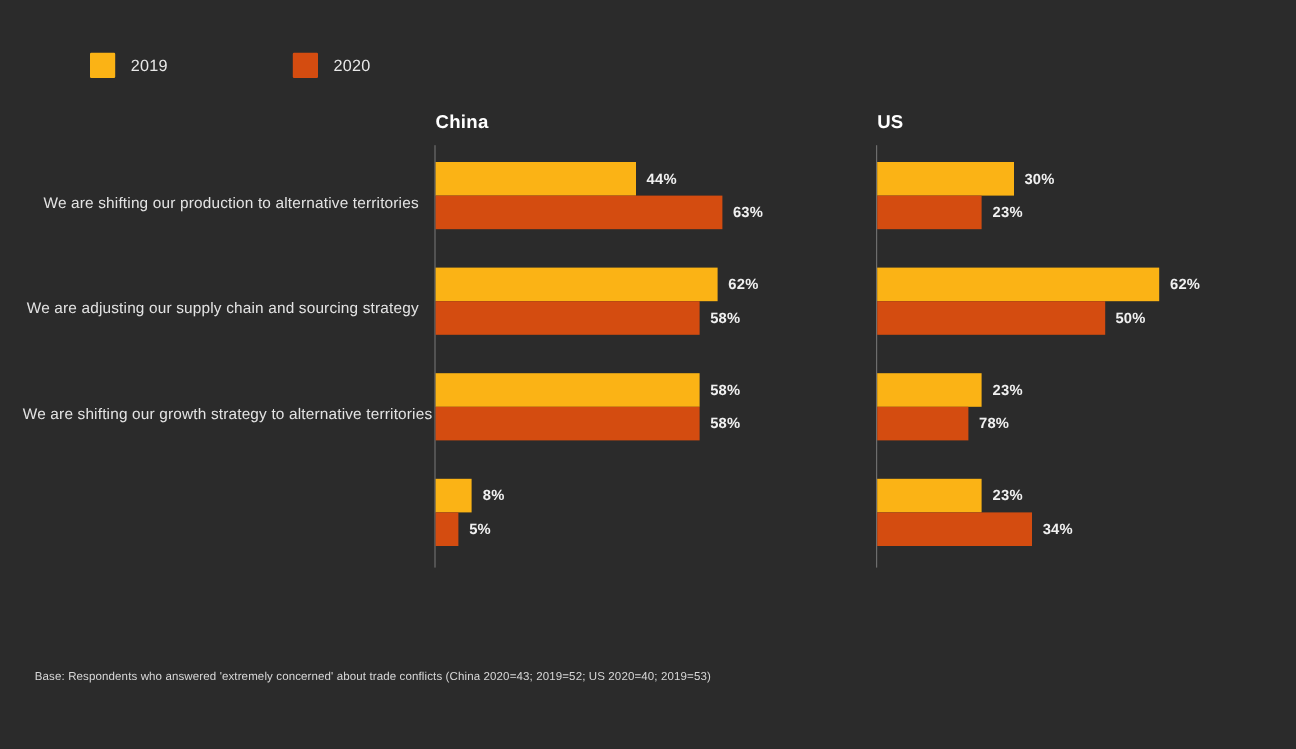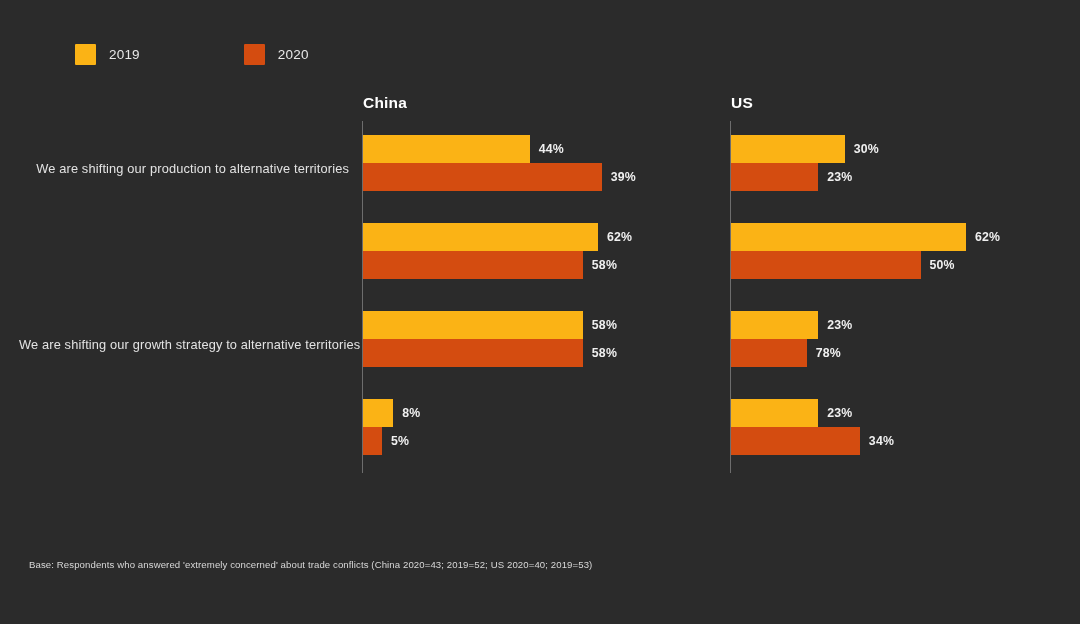--- a/index.html
+++ b/index.html
@@ -134,20 +134,21 @@
     </div>
   </div>
 
   <div class="col-header" id="col-header-china">China</div>
   <div class="col-header" id="col-header-us">US</div>
 
   <div class="axis-line" id="axis-line-china"></div>
   <div class="axis-line" id="axis-line-us"></div>
 
   <div class="cat-label" style="top:161px;">We are shifting our production to alternative territories</div>
+  <div class="cat-label" style="top:249px;">We are adjusting our supply chain and sourcing strategy</div>
   <div class="cat-label" style="top:337px;text-align:right;">We are shifting our growth strategy to alternative territories</div>
 
   <div id="bars-layer">
       <div class="bar-row" style="left: 363px; top: 135px; width: 174px;">
         <div class="bar" style="width: 166.76px; background: rgb(251, 179, 21);"></div>
         <span class="bar-value" style="left: 175.76px;">44%</span>
       </div>
       <div class="bar-row" style="left: 363px; top: 223px; width: 234.98px;">
         <div class="bar" style="width: 234.98px; background: rgb(251, 179, 21);"></div>
         <span class="bar-value" style="left: 243.98px;">62%</span>
@@ -155,21 +156,21 @@
       <div class="bar-row" style="left: 363px; top: 311px; width: 219.82px;">
         <div class="bar" style="width: 219.82px; background: rgb(251, 179, 21);"></div>
         <span class="bar-value" style="left: 228.82px;">58%</span>
       </div>
       <div class="bar-row" style="left: 363px; top: 399px; width: 30.32px;">
         <div class="bar" style="width: 30.32px; background: rgb(251, 179, 21);"></div>
         <span class="bar-value" style="left: 39.32px;">8%</span>
       </div>
       <div class="bar-row" style="left: 363px; top: 163px; width: 238.77px;">
         <div class="bar" style="width: 238.77px; background: rgb(212, 76, 16);"></div>
-        <span class="bar-value" style="left: 247.77px;">39%</span>
+        <span class="bar-value" style="left: 247.77px;">63%</span>
       </div>
       <div class="bar-row" style="left: 363px; top: 251px; width: 219.82px;">
         <div class="bar" style="width: 219.82px; background: rgb(212, 76, 16);"></div>
         <span class="bar-value" style="left: 228.82px;">58%</span>
       </div>
       <div class="bar-row" style="left: 363px; top: 339px; width: 219.82px;">
         <div class="bar" style="width: 219.82px; background: rgb(212, 76, 16);"></div>
         <span class="bar-value" style="left: 228.82px;">58%</span>
       </div>
       <div class="bar-row" style="left: 363px; top: 427px; width: 18.95px;">

